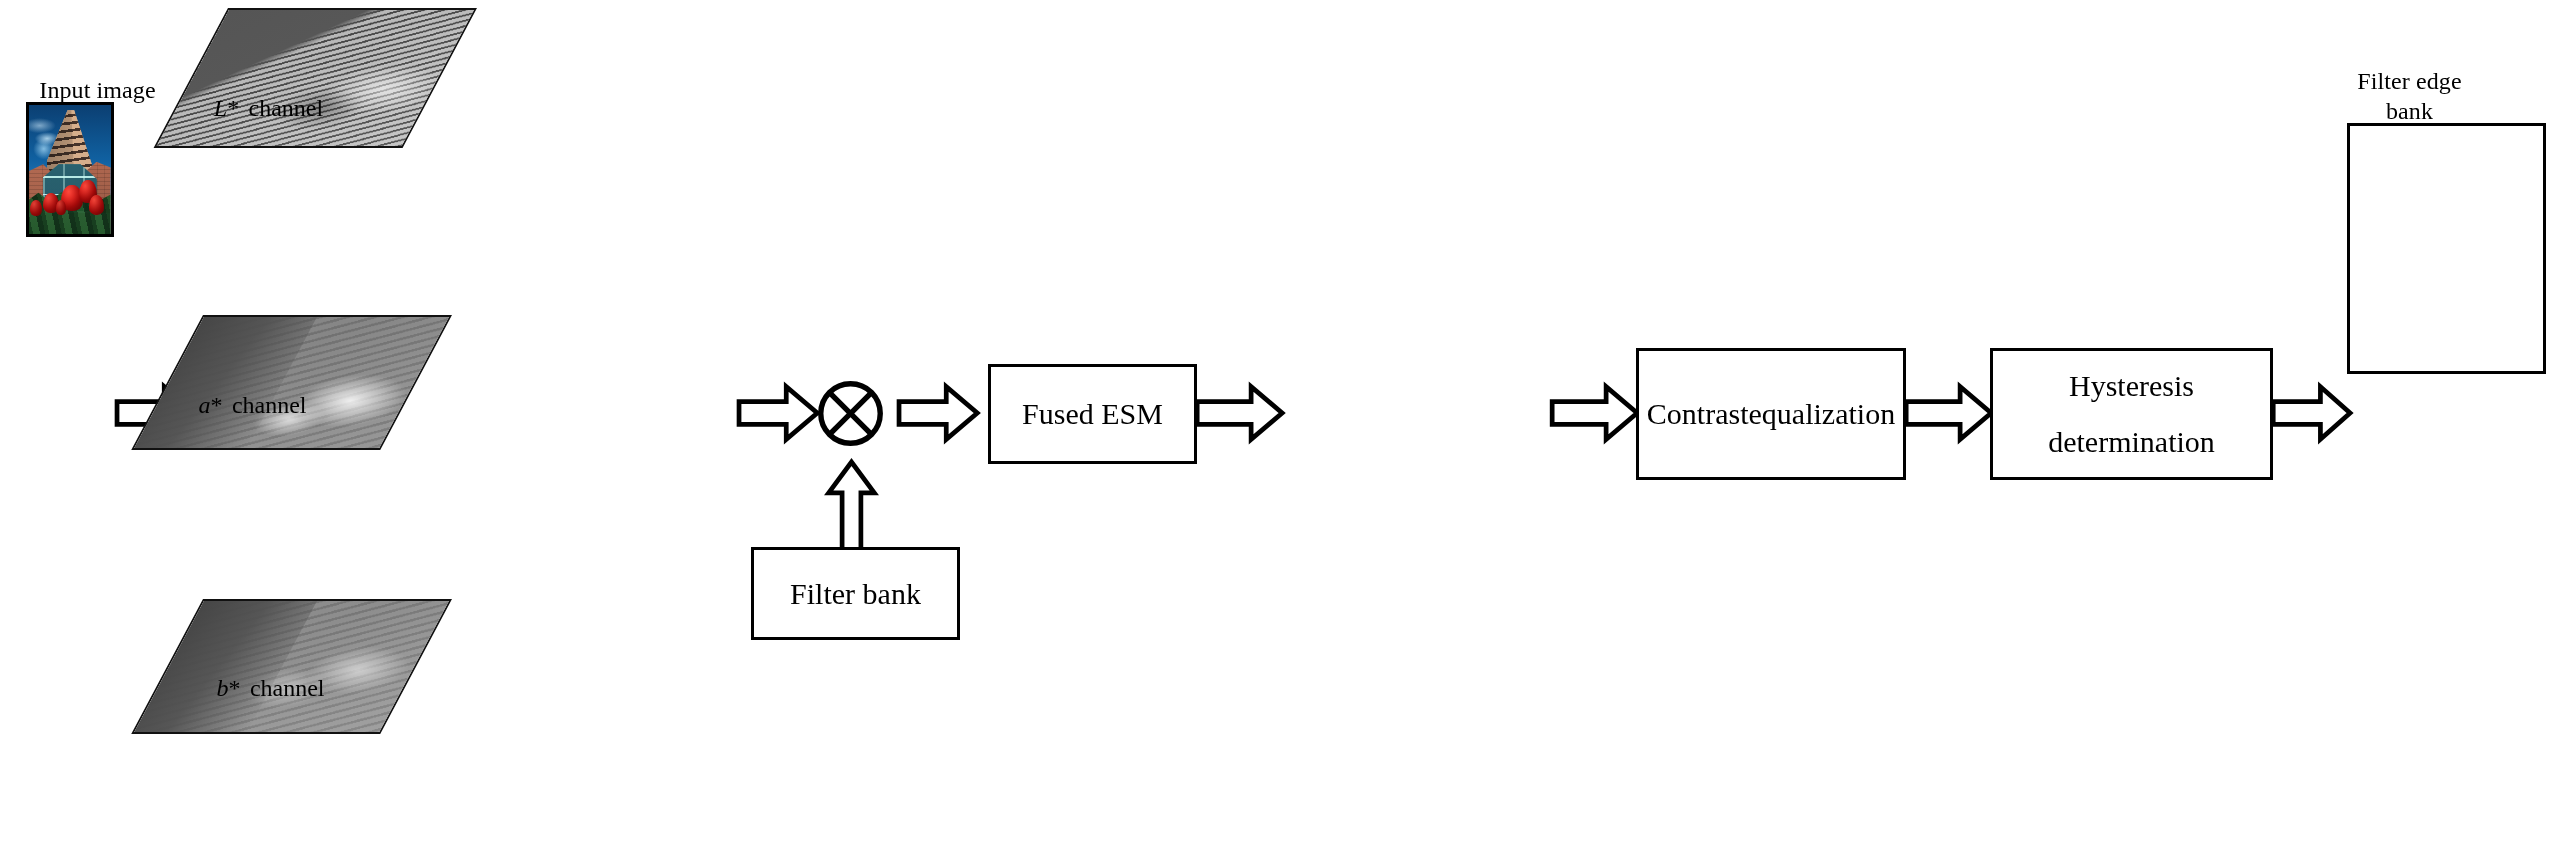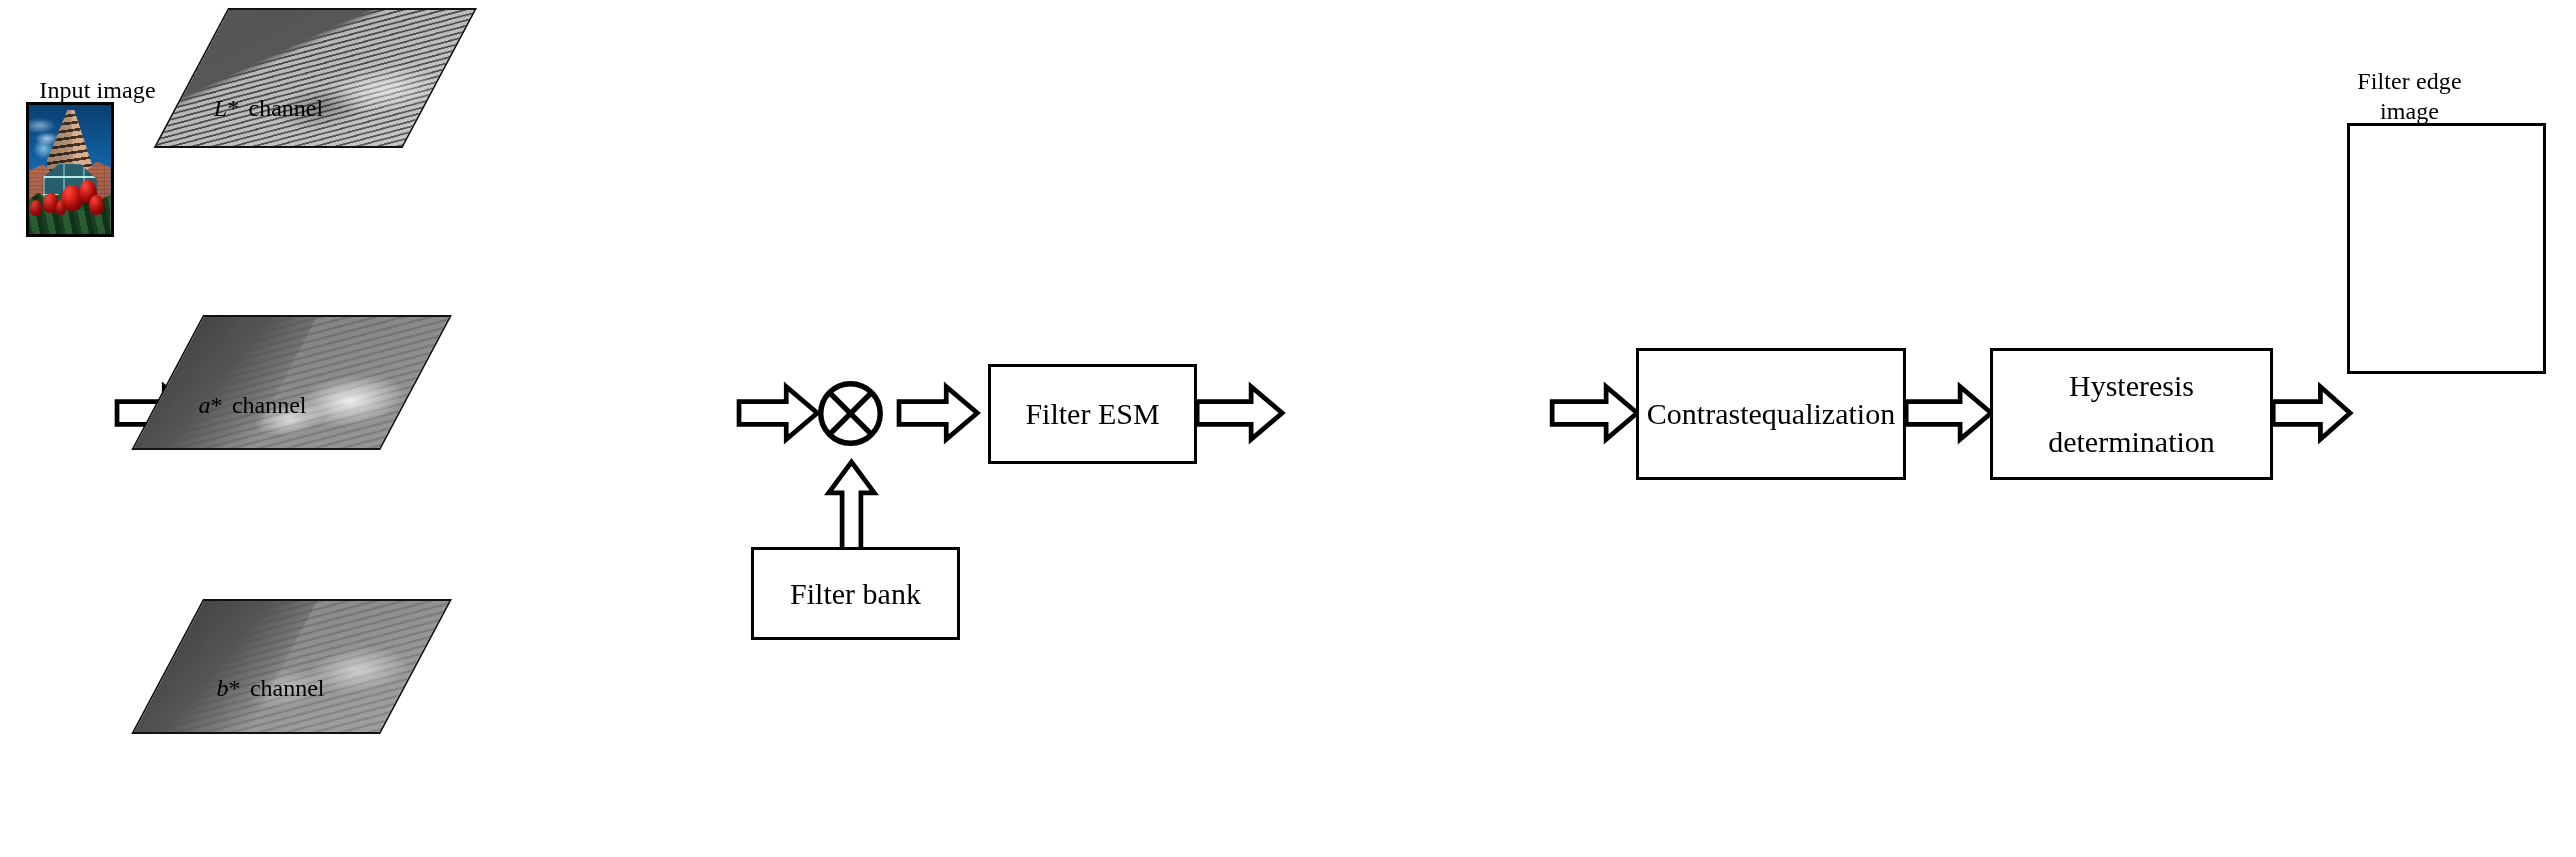--- a/index.html
+++ b/index.html
@@ -283,21 +283,21 @@
     <span>Filter bank</span>
   </div>
 
   <div class="arrow-right" style="left:899px; top:384px;">
     <svg width="81" height="58" viewBox="0 0 120 86">
       <path d="M0,26 L70,26 L70,4 L116,43 L70,82 L70,60 L0,60 Z" fill="#ffffff" stroke="#000000" stroke-width="7" stroke-linejoin="miter"></path>
     </svg>
   </div>
 
   <div class="pbox" style="left:988px; top:364px; width:209px; height:100px;">
-    <span>Filter ESM</span>
+    <span>Fused ESM</span>
   </div>
 
   <div class="arrow-right" style="left:1197px; top:384px;">
     <svg width="88" height="58" viewBox="0 0 130 86">
       <path d="M0,26 L80,26 L80,4 L126,43 L80,82 L80,60 L0,60 Z" fill="#ffffff" stroke="#000000" stroke-width="7" stroke-linejoin="miter"></path>
     </svg>
   </div>
 
 
   <div class="arrow-right" style="left:1552px; top:384px;">
@@ -323,21 +323,21 @@
   </div>
 
   <div class="arrow-right" style="left:2273px; top:384px;">
     <svg width="80" height="58" viewBox="0 0 118 86">
       <path d="M0,26 L70,26 L70,4 L114,43 L70,82 L70,60 L0,60 Z" fill="#ffffff" stroke="#000000" stroke-width="7" stroke-linejoin="miter"></path>
     </svg>
   </div>
 
   <div class="caption two-line" style="left:2305px; top:66px; width:209px;">
     <span>Filter edge</span><br>
-    <span>image</span>
+    <span>bank</span>
   </div>
 
   <div class="photo-frame" style="left:2347px; top:123px; width:199px; height:251px;">
     <div class="photo-inner">
       <div class="edge-bg"></div>
       <svg width="100%" height="100%" viewBox="0 0 295 372" preserveAspectRatio="none">
         <g fill="none" stroke="#000" stroke-width="1.1" stroke-linecap="round">
 
           <path d="M128,30 L118,48 L72,150 L60,178"></path>
           <path d="M150,28 L160,46 L212,152 L228,180"></path>

